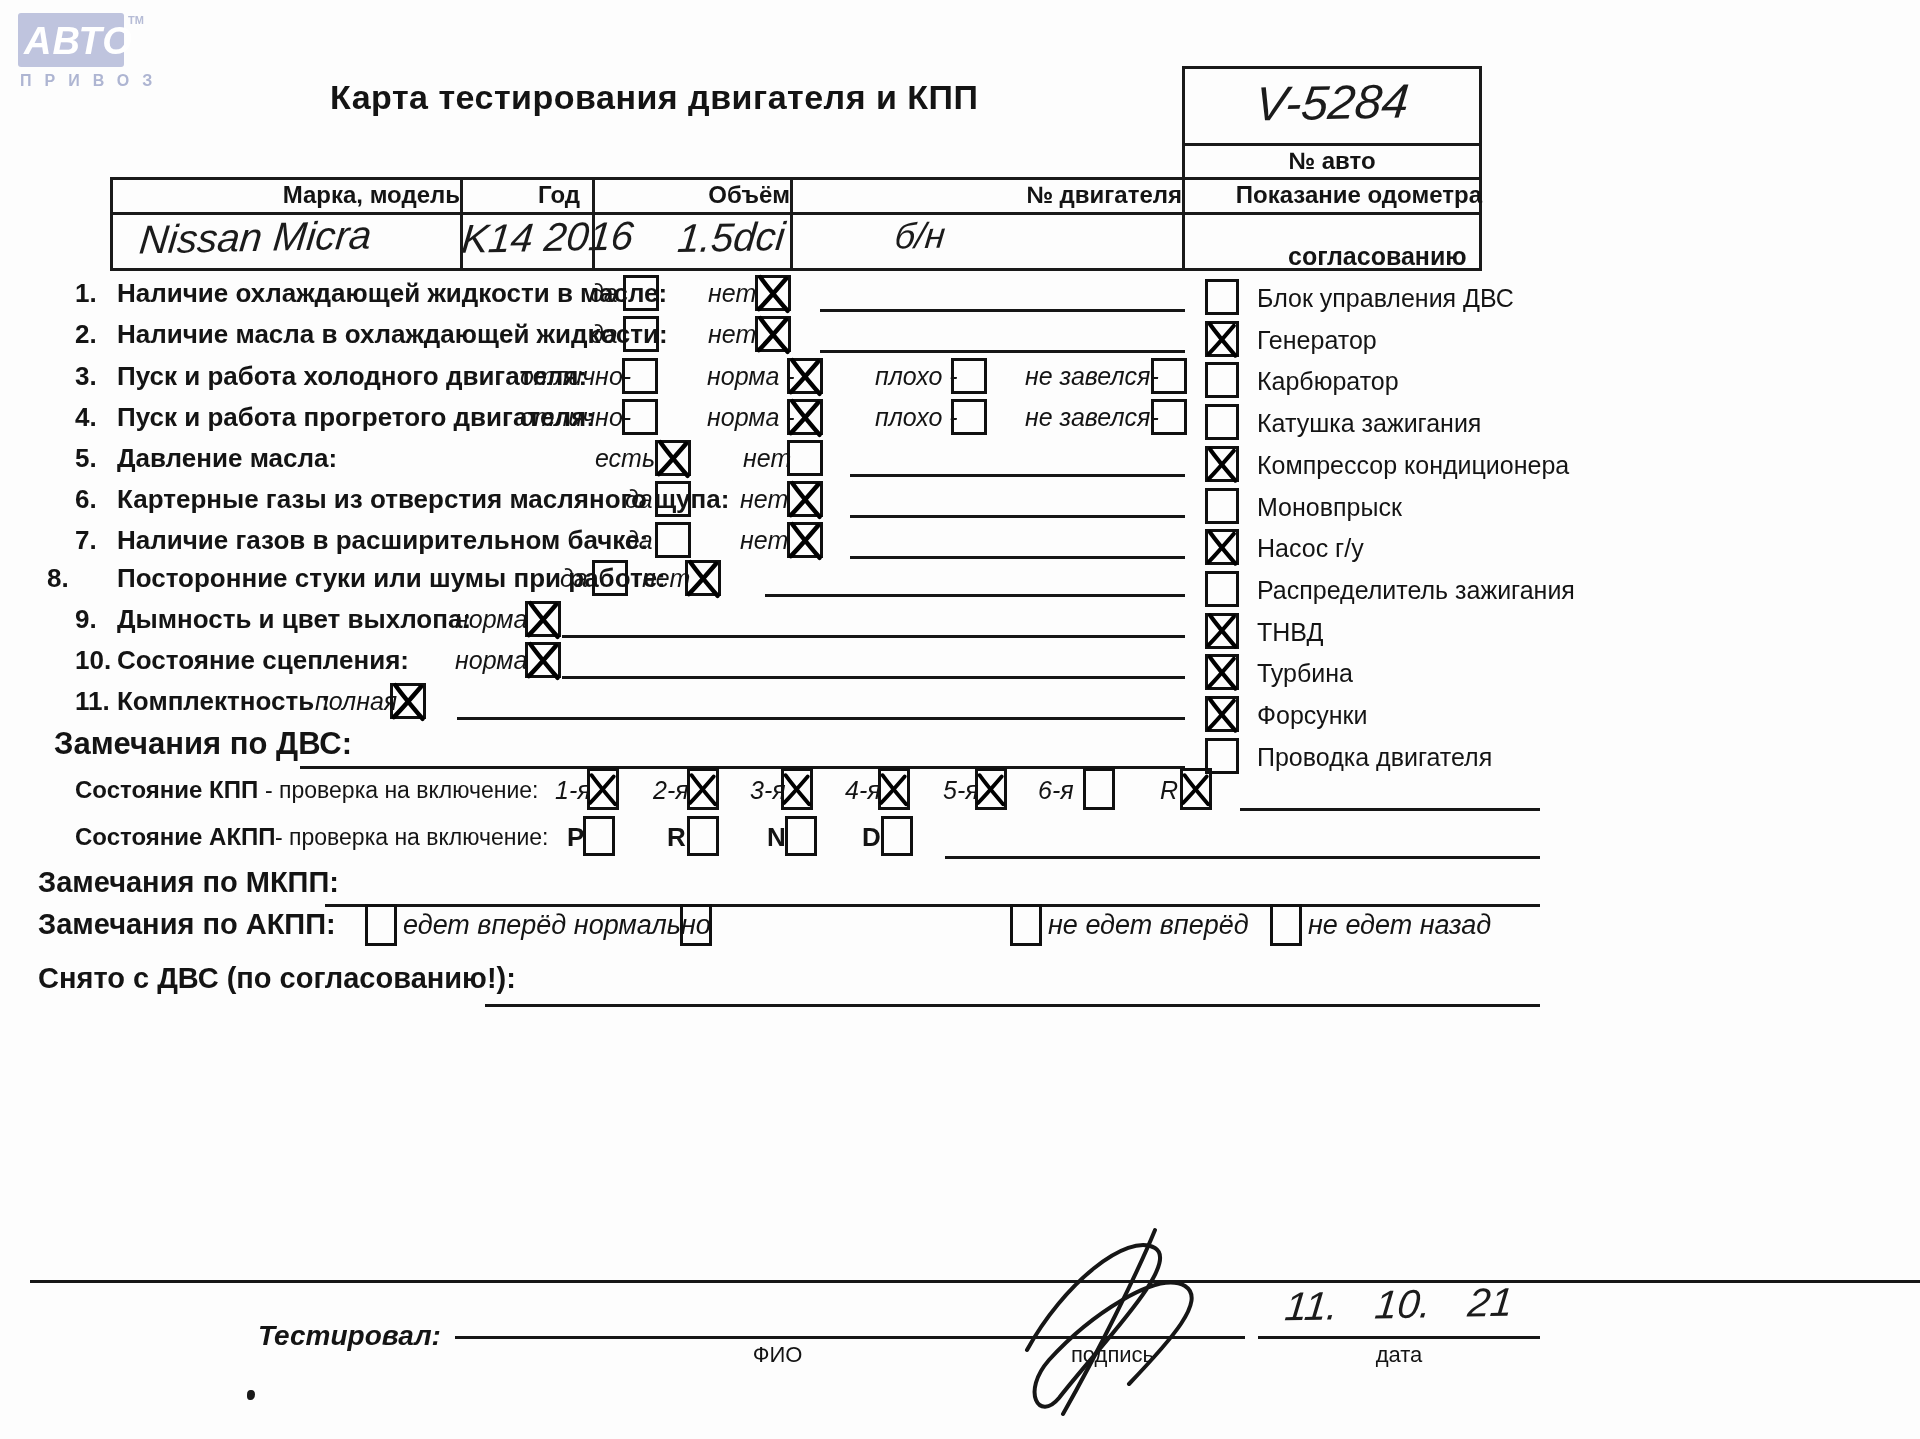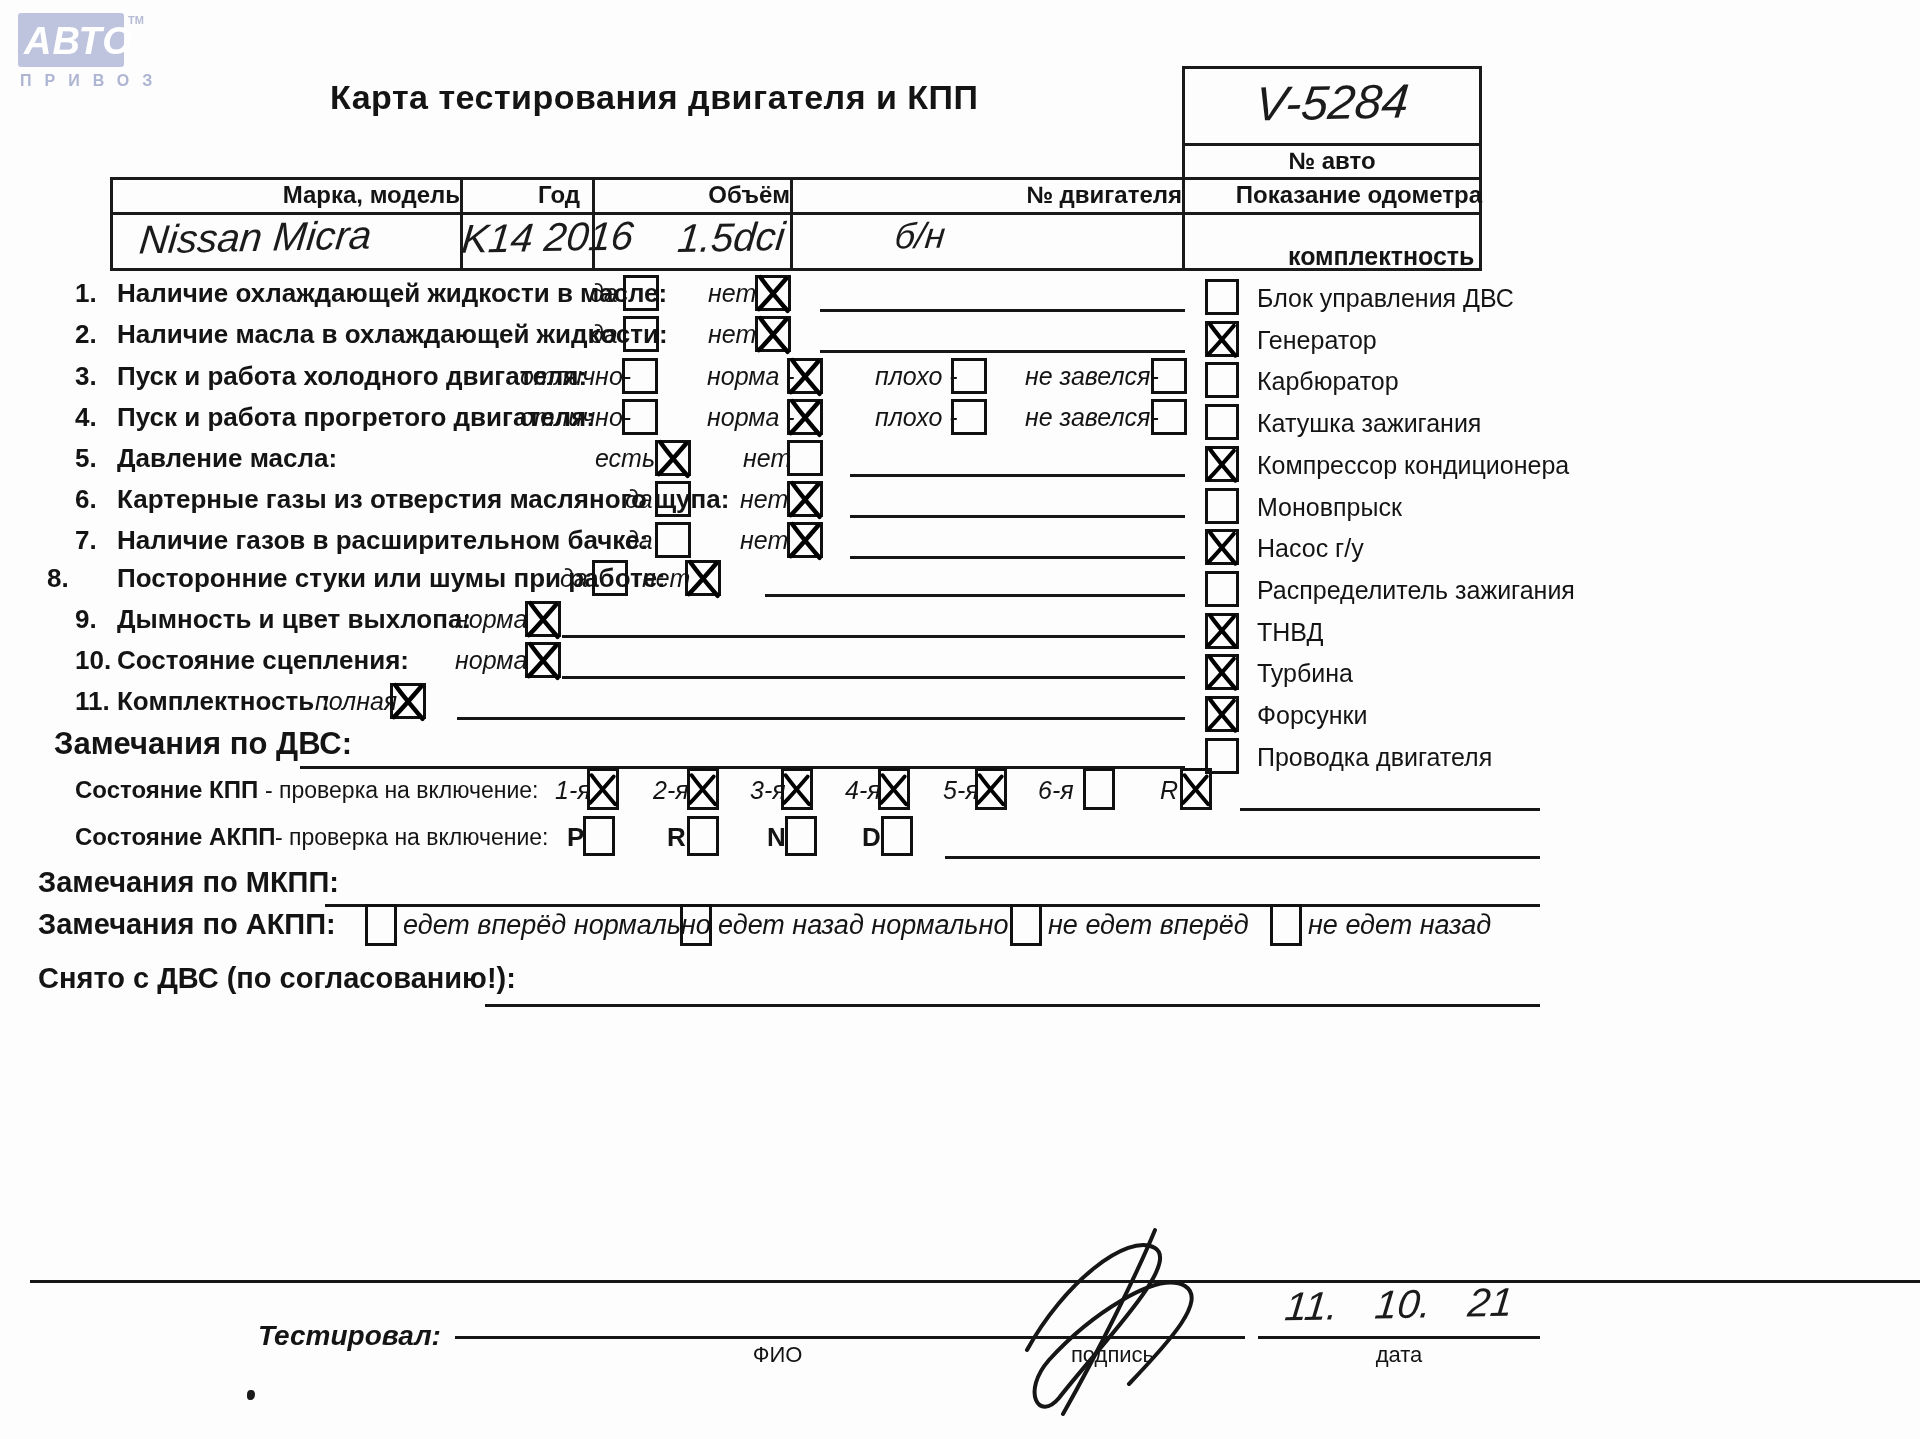--- a/index.html
+++ b/index.html
@@ -79,21 +79,21 @@
   <div class="abs vhead" style="left:110px;width:350px;">Марка, модель</div>
   <div class="abs vhead" style="left:460px;width:120px;">Год</div>
   <div class="abs vhead" style="left:592px;width:198px;">Объём</div>
   <div class="abs vhead" style="left:790px;width:392px;">№ двигателя</div>
   <div class="abs vhead" style="left:1182px;width:300px;">Показание одометра</div>
   <div class="abs nw hw veh-val" style="left:140px;">Nissan Micra</div>
   <div class="abs nw hw veh-val" style="left:462px;">K14 2016</div>
   <div class="abs nw hw veh-val" style="left:678px;">1.5dci</div>
   <div class="abs nw hw veh-val" style="left:895px;font-size:36px;">б/н</div>
 
-  <div class="abs nw" id="equip-title">комплектность</div>
+  <div class="abs nw" id="equip-title">согласованию</div>
   <div class="abs" id="equipment-list" style="left:1205px;top:279px;width:700px;height:510px;">
       <div class="abs" style="left: 0px; top: 0px; width: 700px; height: 40px;">
         <div class="cb" style="left: 0px; top: 0px; width: 34px; height: 36px;"></div>
         <div class="eq-label">Блок управления ДВС</div>
       </div>
       <div class="abs" style="left: 0px; top: 41.7px; width: 700px; height: 40px;">
         <div class="cb" style="left: 0px; top: 0px; width: 34px; height: 36px;">
           <svg viewBox="0 0 24 24">
             <path d="M4 2 C 9 9, 15 16, 21 23"></path>
             <path d="M20 3 C 14 10, 8 17, 3 22"></path>
@@ -393,21 +393,20 @@
     </div>
 
   <div class="abs nw sec-mid" style="left:38px;top:866px;">Замечания по МКПП:</div>
   <div class="abs line" style="left:325px;top:904px;width:1215px;"></div>
 
   <div class="abs nw sec-mid" style="left:38px;top:908px;">Замечания по АКПП:</div>
   <div class="abs" id="akpp-opts" style="left:0;top:902px;width:1920px;height:48px;">
       <div class="cb" style="left: 365px; top: 2px; width: 32px; height: 42px;"></div>
       <div class="akpp-opt" style="left: 403px;">едет вперёд нормально</div>
       <div class="cb" style="left: 680px; top: 2px; width: 32px; height: 42px;"></div>
-      <div class="akpp-opt" style="left: 718px;">едет назад нормально</div>
       <div class="cb" style="left: 1010px; top: 2px; width: 32px; height: 42px;"></div>
       <div class="akpp-opt" style="left: 1048px;">не едет вперёд</div>
       <div class="cb" style="left: 1270px; top: 2px; width: 32px; height: 42px;"></div>
       <div class="akpp-opt" style="left: 1308px;">не едет назад</div>
     </div>
 
   <div class="abs nw sec-mid" style="left:38px;top:962px;">Снято с ДВС (по согласованию!):</div>
   <div class="abs line" style="left:485px;top:1004px;width:1055px;"></div>
 
   <div class="abs line" style="left:30px;top:1280px;width:1890px;"></div>

